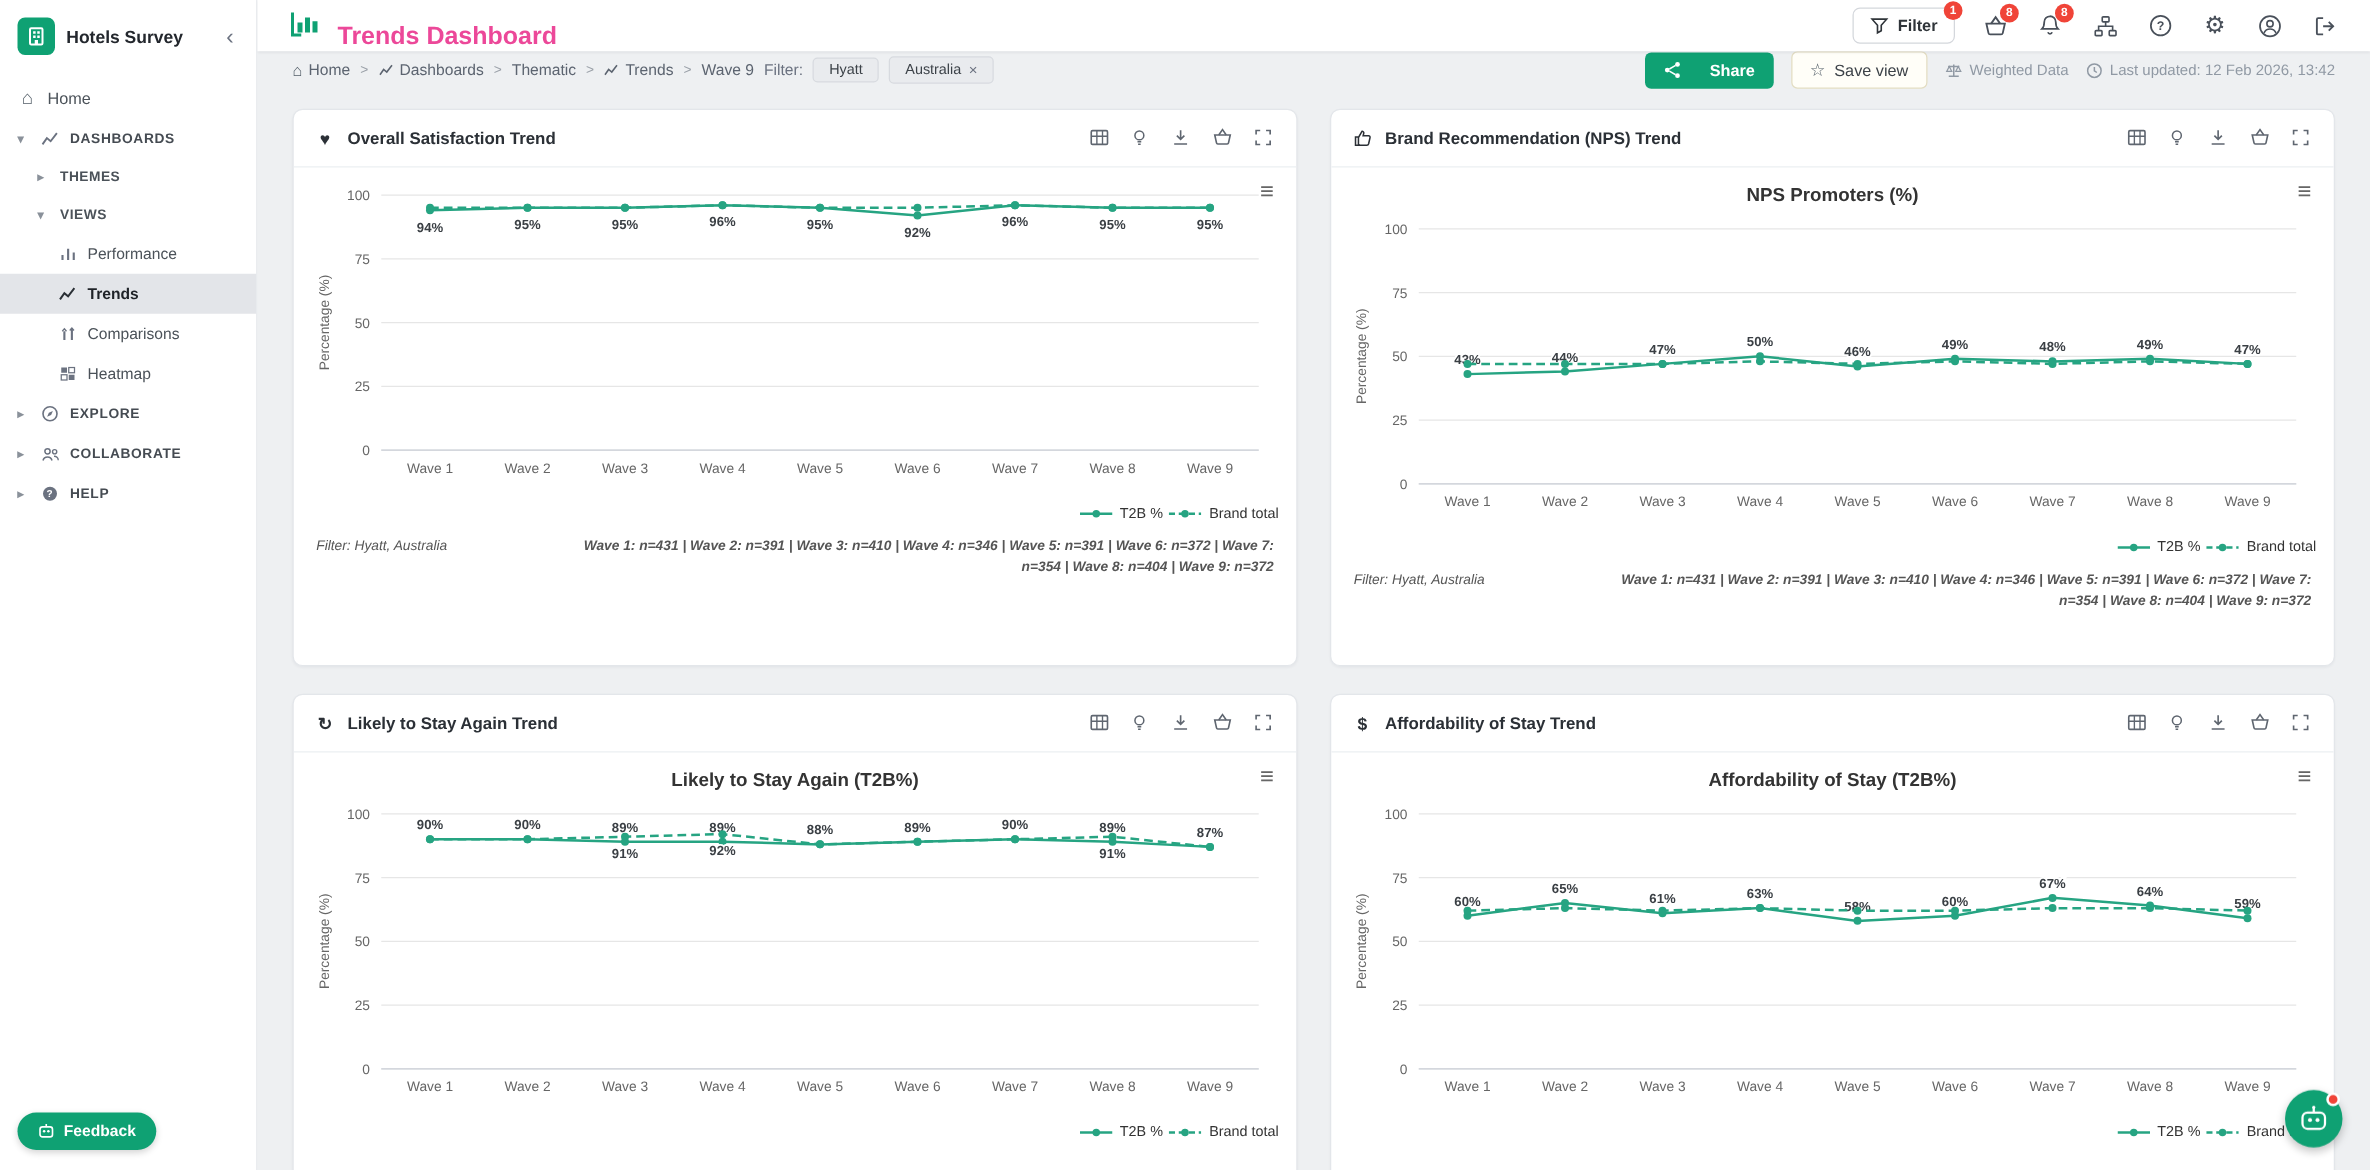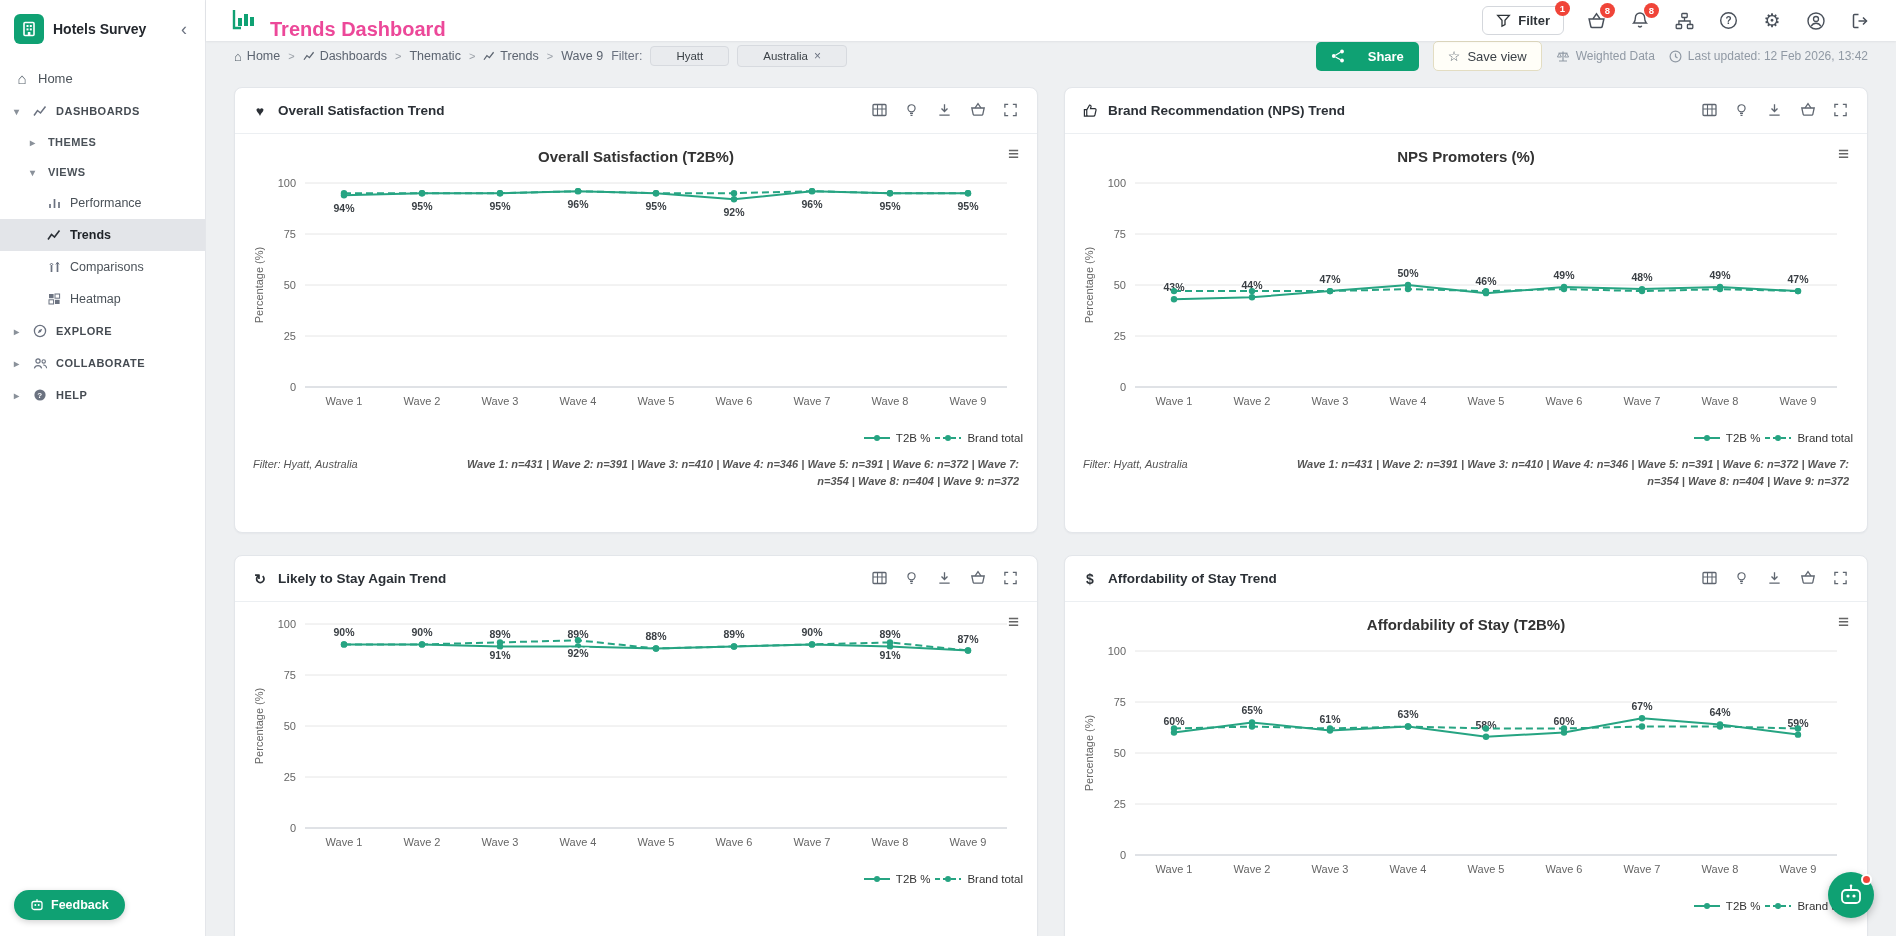--- a/index.html
+++ b/index.html
@@ -46,21 +46,21 @@
   .gear-glyph { font-size:19px; line-height:1; color:#49505a; }
 
   
   .crumb-row { height:46px; display:flex; align-items:center; justify-content:space-between;
     padding:0 28px 0 28px; }
   .crumbs { display:flex; align-items:center; gap:8px; color:#5c6470; font-size:12.5px; }
   .crumb { display:flex; align-items:center; gap:5px; cursor:pointer; }
   .sep { color:#9aa0a8; font-size:11px; }
   .filter-label { color:#6b7280; }
   .chip { display:flex; align-items:center; gap:6px; background:#e9ebee; border:1px solid #d7dadf;
-    border-radius:4px; padding:3px 25px; font-size:11.5px; color:#3c4248; cursor:pointer; }
+    border-radius:4px; padding:3px 12px; font-size:11.5px; color:#3c4248; cursor:pointer; }
   .chip .x { color:#6b7280; font-size:12px; cursor:pointer; }
   .row-actions { display:flex; align-items:center; gap:14px; }
   .share-btn { display:flex; align-items:center; gap:23px; background:#0fa173; color:#fff; border:none;
     border-radius:5px; padding:7px 15px; font-size:13px; font-weight:bold; cursor:pointer; }
   .saveview-btn { display:flex; align-items:center; gap:7px; background:#fffef8; color:#3c4248;
     border:1px solid #e3ddc2; border-radius:5px; padding:6px 14px; font-size:13px; cursor:pointer; }
   .muted-action { display:flex; align-items:center; gap:6px; color:#9099a4; font-size:12px; }
   .star-glyph { font-size:14px; color:#55606a; }
 
   
@@ -396,21 +396,20 @@
                 </svg>
               </button>
             <button class="tool-btn">
                 <svg width="15" height="16" viewBox="0 0 16 16">
                   <path d="M2 5.5v-3.5h3.5M14 5.5v-3.5h-3.5M2 10.5v3.5h3.5M14 10.5v3.5h-3.5" fill="none" stroke="#5f6670" stroke-width="1.4"></path>
                 </svg>
               </button>
           </div>
         </div>
         <div class="chart-wrap">
-          <div class="chart-title">Overall Satisfaction (T2B%)</div>
           <button class="chart-menu">≡</button>
           <svg class="trend-chart" viewBox="0 0 772 252" width="772" height="252">
               <line x1="56" x2="758" y1="216" y2="216" stroke="#e6e6e6" stroke-width="1"></line>
               <line x1="56" x2="758" y1="165" y2="165" stroke="#e6e6e6" stroke-width="1"></line>
               <line x1="56" x2="758" y1="114" y2="114" stroke="#e6e6e6" stroke-width="1"></line>
               <line x1="56" x2="758" y1="63" y2="63" stroke="#e6e6e6" stroke-width="1"></line>
               <line x1="56" x2="758" y1="12" y2="12" stroke="#e6e6e6" stroke-width="1"></line>
               <text x="47" y="220" text-anchor="end" fill="#666" font-size="11">0</text>
               <text x="47" y="169" text-anchor="end" fill="#666" font-size="11">25</text>
               <text x="47" y="118" text-anchor="end" fill="#666" font-size="11">50</text>
@@ -626,20 +625,21 @@
                 </svg>
               </button>
             <button class="tool-btn">
                 <svg width="15" height="16" viewBox="0 0 16 16">
                   <path d="M2 5.5v-3.5h3.5M14 5.5v-3.5h-3.5M2 10.5v3.5h3.5M14 10.5v3.5h-3.5" fill="none" stroke="#5f6670" stroke-width="1.4"></path>
                 </svg>
               </button>
           </div>
         </div>
         <div class="chart-wrap">
+          <div class="chart-title">Likely to Stay Again (T2B%)</div>
           <button class="chart-menu">≡</button>
           <svg class="trend-chart" viewBox="0 0 772 252" width="772" height="252">
               <line x1="56" x2="758" y1="216" y2="216" stroke="#e6e6e6" stroke-width="1"></line>
               <line x1="56" x2="758" y1="165" y2="165" stroke="#e6e6e6" stroke-width="1"></line>
               <line x1="56" x2="758" y1="114" y2="114" stroke="#e6e6e6" stroke-width="1"></line>
               <line x1="56" x2="758" y1="63" y2="63" stroke="#e6e6e6" stroke-width="1"></line>
               <line x1="56" x2="758" y1="12" y2="12" stroke="#e6e6e6" stroke-width="1"></line>
               <text x="47" y="220" text-anchor="end" fill="#666" font-size="11">0</text>
               <text x="47" y="169" text-anchor="end" fill="#666" font-size="11">25</text>
               <text x="47" y="118" text-anchor="end" fill="#666" font-size="11">50</text>

